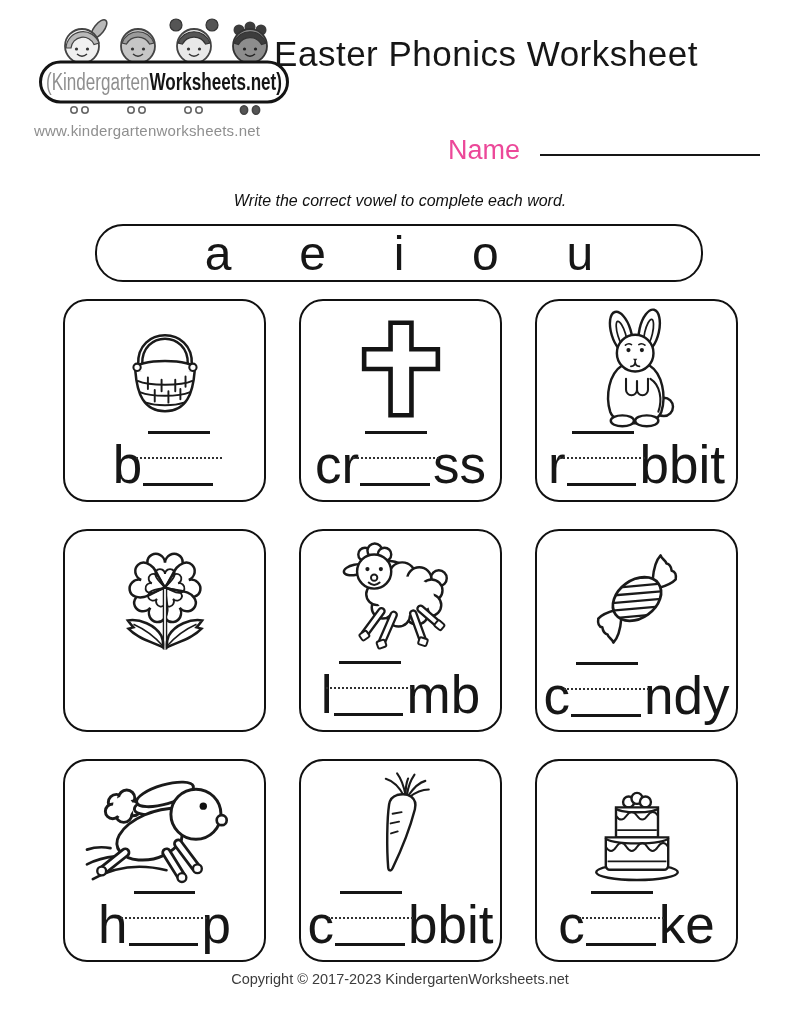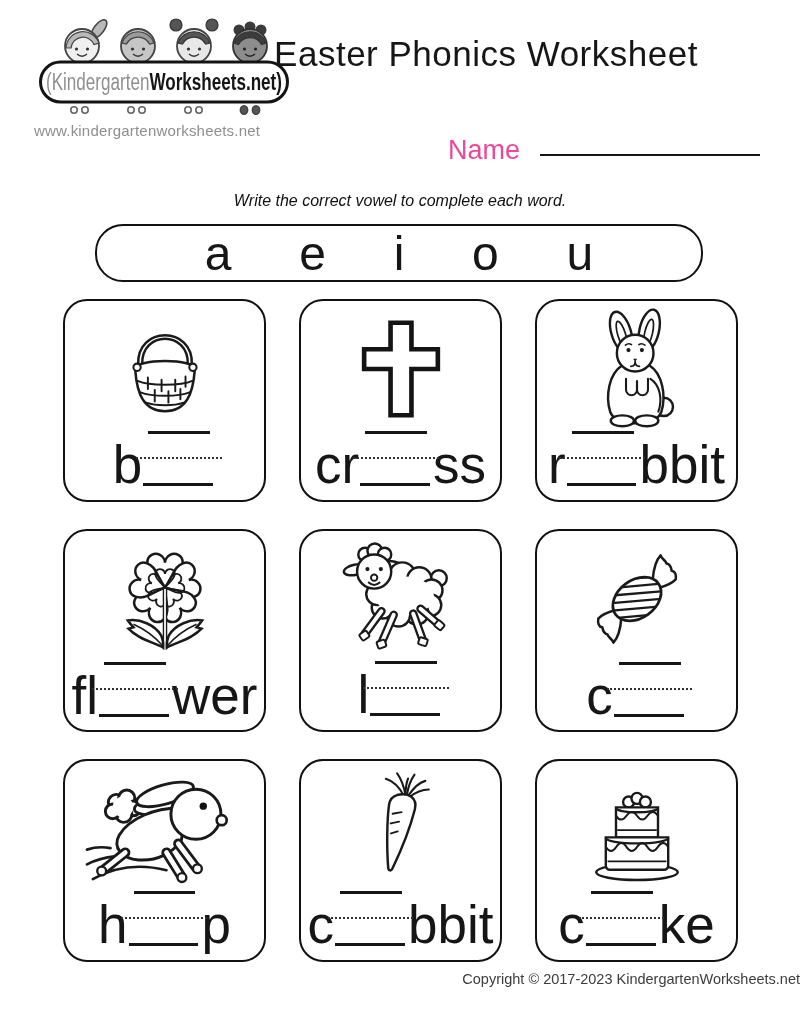--- a/index.html
+++ b/index.html
@@ -28,21 +28,21 @@
         display:flex;flex-direction:column;align-items:center;background:#fff;}
   .card-img{height:126px;margin-top:5px;display:flex;align-items:center;justify-content:center;}
   .word{margin-top:auto;margin-bottom:9px;font-size:53px;line-height:1;color:#161616;
         display:flex;align-items:baseline;white-space:nowrap;}
   .blank{position:relative;display:inline-block;width:72px;height:52px;margin:0 1px;}
   .blank .l-top{position:absolute;top:0;left:7%;right:7%;border-top:3px solid #161616;}
   .blank .l-mid{position:absolute;top:26px;left:-10%;right:-9%;border-top:2px dotted #303030;}
   .blank .l-base{position:absolute;bottom:-3px;left:0;right:3%;border-top:3px solid #161616;}
 
   
-  .footer{position:absolute;top:969px;left:0;right:0;text-align:right;
+  .footer{position:absolute;top:969px;left:0;right:16px;text-align:center;
           font-size:14.5px;color:#3d3d3d;line-height:1.45;padding-left:16px;}
 </style>
 </head>
 <body>
 
 <div class="page">
 
   <div class="logo">
     <svg width="252" height="108" viewBox="0 0 252 108">
 
@@ -208,29 +208,20 @@
             <use href="#petal" transform="rotate(144 50 41) translate(22.5,18.45) scale(0.55)"></use>
             <use href="#petal" transform="rotate(216 50 41) translate(22.5,18.45) scale(0.55)"></use>
             <use href="#petal" transform="rotate(288 50 41) translate(22.5,18.45) scale(0.55)"></use>
           </g>
           <path d="M50,42 V90" stroke="#1a1a1a" stroke-width="3.6"></path>
           <path d="M50,42 V90" stroke="#fff" stroke-width="1.4"></path>
           <path d="M48.5,88.5 C41,84 30,83 21,73.5 L25,72.5 C23.4,70.7 22.2,69.3 20.5,67 C30,65.5 42,70.5 47,79 C48.2,81.5 48.7,85 48.5,88.5 Z" fill="#fff" stroke="#1a1a1a" stroke-width="2"></path>
           <path d="M51.5,88.5 C59,84 70,83 79,73.5 L75,72.5 C76.6,70.7 77.8,69.3 79.5,67 C70,65.5 58,70.5 53,79 C51.8,81.5 51.3,85 51.5,88.5 Z" fill="#fff" stroke="#1a1a1a" stroke-width="2"></path>
           <path d="M48,87 C42,80 34,74 25,70 M52,87 C58,80 66,74 75,70" fill="none" stroke="#1a1a1a" stroke-width="1.2"></path>
         </svg>
-      </div>
-      <div class="word">
-        <span>fl</span>
-          <span class="blank">
-            <i class="l-top"></i>
-            <i class="l-mid"></i>
-            <i class="l-base"></i>
-          </span>
-          <span>wer</span>
       </div>
     </div>
 
     <div class="card">
       <div class="card-img">
         <svg width="132" height="122" viewBox="0 0 100 100">
           <g stroke="#1a1a1a" stroke-width="2" fill="#fff" stroke-linecap="round">
             <ellipse cx="12.5" cy="26" rx="9.5" ry="4.2" transform="rotate(-12 12.5 26)"></ellipse>
             <ellipse cx="44" cy="23.5" rx="9.5" ry="4.2" transform="rotate(14 44 23.5)"></ellipse>
             <circle cx="20.5" cy="13.5" r="5.5"></circle>
@@ -267,20 +258,21 @@
           </g>
         </svg>
       </div>
       <div class="word">
         <span>l</span>
           <span class="blank">
             <i class="l-top"></i>
             <i class="l-mid"></i>
             <i class="l-base"></i>
           </span>
+          <span>mb</span>
       </div>
     </div>
 
     <div class="card">
       <div class="card-img">
         <svg width="126" height="126" viewBox="0 0 100 100">
           <defs>
               <clipPath id="candyclip">
                 <ellipse cx="50" cy="50" rx="21" ry="15" transform="rotate(-36 50 50)"></ellipse>
               </clipPath>
@@ -295,20 +287,21 @@
           </g>
         </svg>
       </div>
       <div class="word">
         <span>c</span>
           <span class="blank">
             <i class="l-top"></i>
             <i class="l-mid"></i>
             <i class="l-base"></i>
           </span>
+          <span>ndy</span>
       </div>
     </div>
 
     <div class="card">
       <div class="card-img">
         <svg width="162" height="118" viewBox="0 0 110 80">
           <g stroke="#1a1a1a" stroke-width="2" fill="#fff" stroke-linecap="round">
             <path d="M2,64 C14,58 28,57 40,60" fill="none" stroke-width="1.8"></path>
             <path d="M6,74 C22,65 40,64 56,68" fill="none" stroke-width="1.8"></path>
             <path d="M2,54 C8,52 13,52 18,53" fill="none" stroke-width="1.8"></path>

